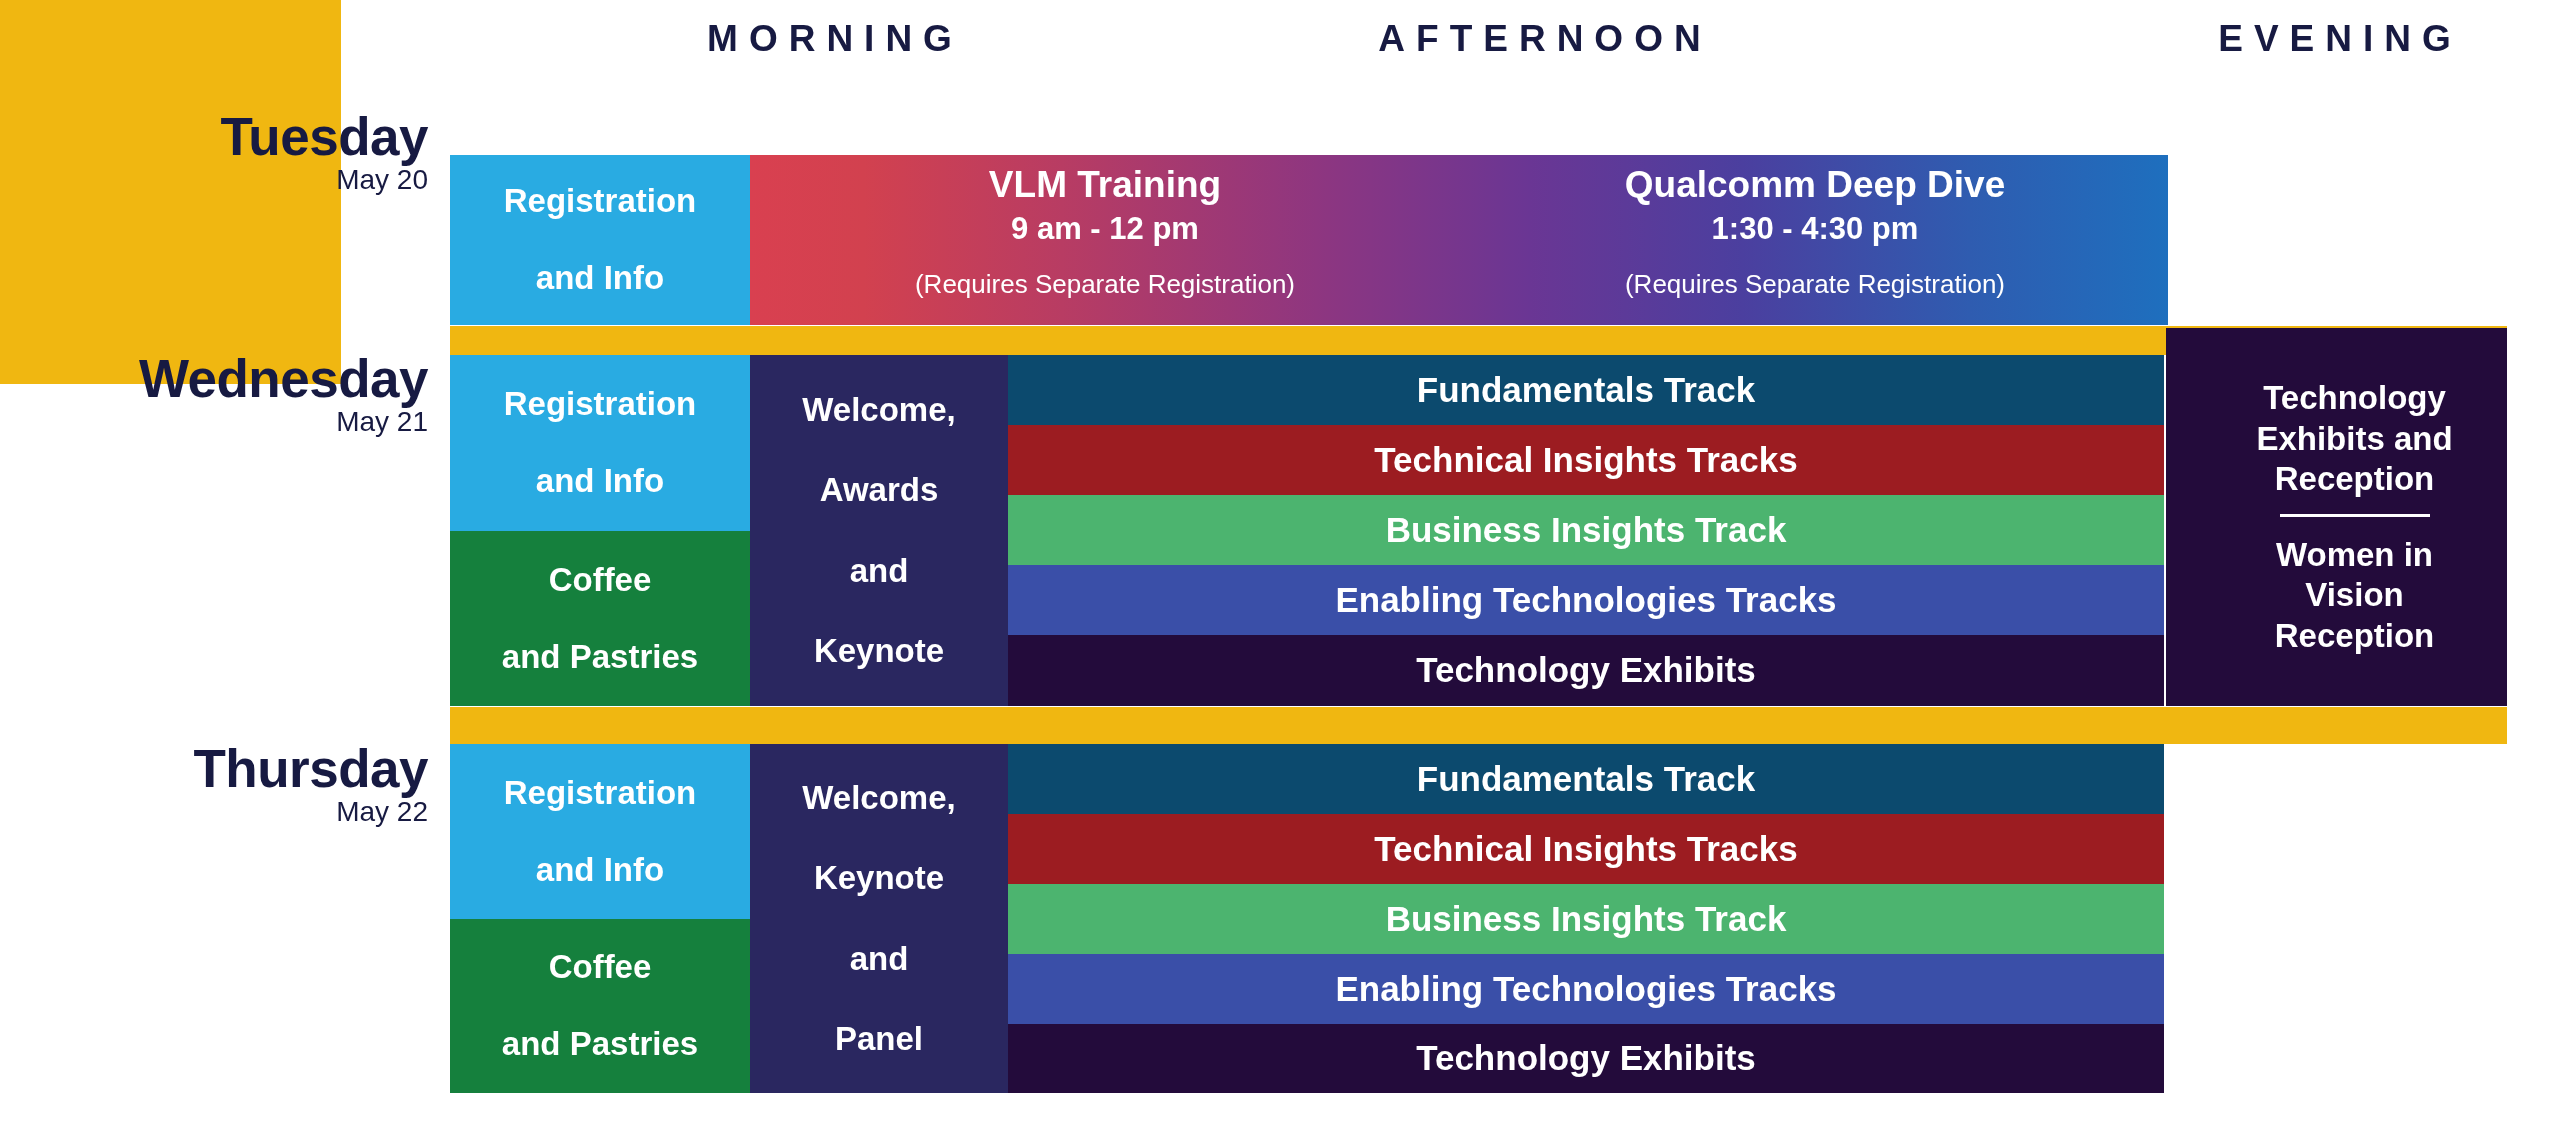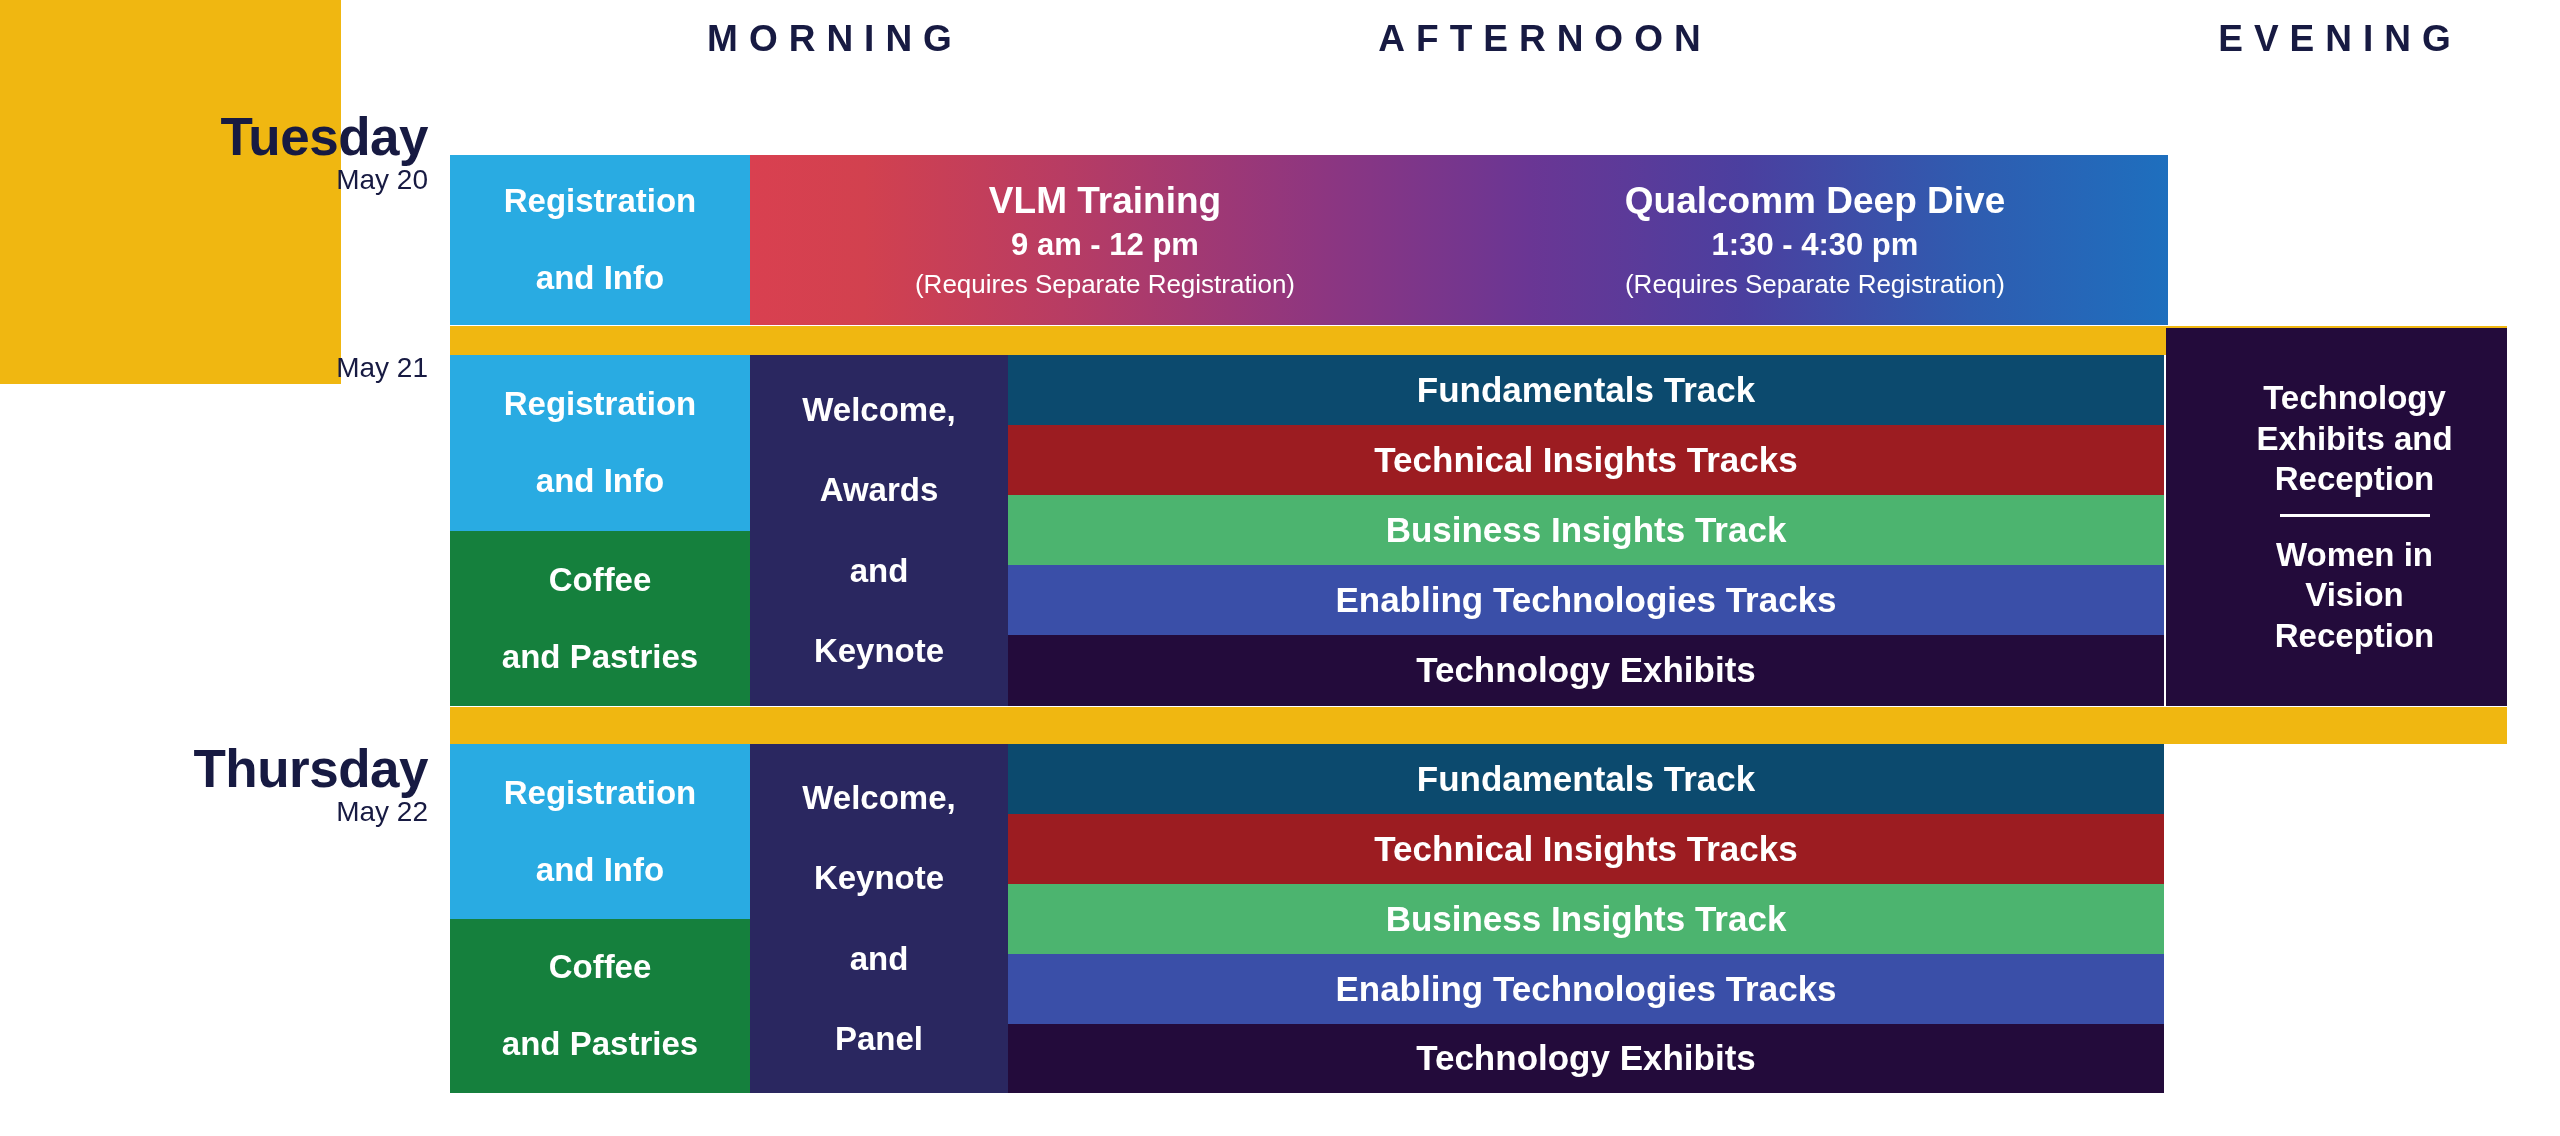--- a/index.html
+++ b/index.html
@@ -53,41 +53,42 @@
   .sz-welc{font-size:33px;line-height:1.22;}
   .sz-trk {font-size:35px;line-height:1.1;}
   .sz-even{font-size:33px;line-height:1.22;font-weight:800;}
   .sz-ttl {font-size:37px;line-height:1.15;}
   .sz-sub {font-size:31px;line-height:1.2;}
   .sz-note{font-size:26px;line-height:1.2;font-weight:400;}
 
   .tue-block{flex-direction:column;justify-content:center;}
   .tue-block .l1{margin:0 0 4px 0;}
   .tue-block .l2{margin:0 0 6px 0;}
-  .tue-block .l3{margin:0;}
+  .tue-block .l3{margin:16px;}
 
   .even-inner{display:flex;flex-direction:column;align-items:center;
               justify-content:center;width:100%;}
   .even-inner .rule{width:150px;height:3px;background:#ffffff;
                     margin:15px 0 18px 0;flex:none;}
 </style>
 </head>
 <body>
 
 <div class="stage">
 
   <div class="hdr" id="hdr-morning">MORNING</div>
   <div class="hdr" id="hdr-afternoon">AFTERNOON</div>
   <div class="hdr" id="hdr-evening">EVENING</div>
 
   <div class="daylab" id="day-tue">
     <div class="dname">Tuesday</div>
     <div class="ddate">May 20</div>
   </div>
   <div class="daylab" id="day-wed">
+    <div class="dname">Wednesday</div>
     <div class="ddate">May 21</div>
   </div>
   <div class="daylab" id="day-thu">
     <div class="dname">Thursday</div>
     <div class="ddate">May 22</div>
   </div>
 
   <div class="cell reg sz-reg" style="left:450px;top:155px;width:300px;height:170px;">
     <span>
       <span>Registration</span><br>

